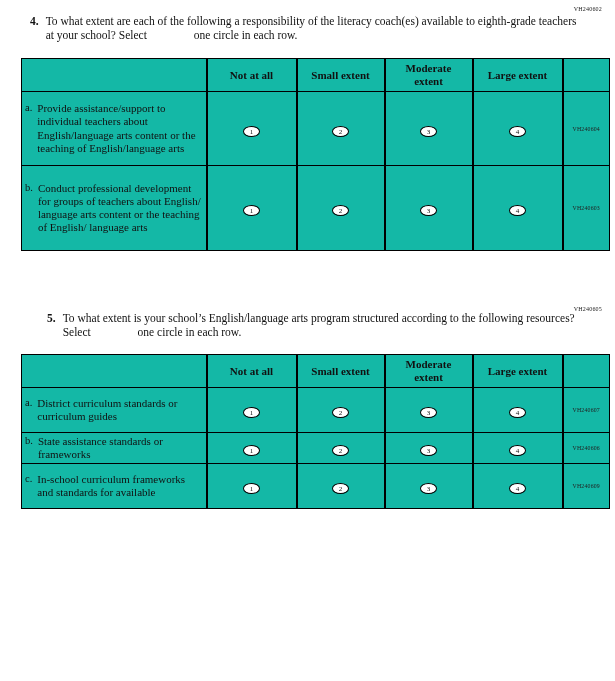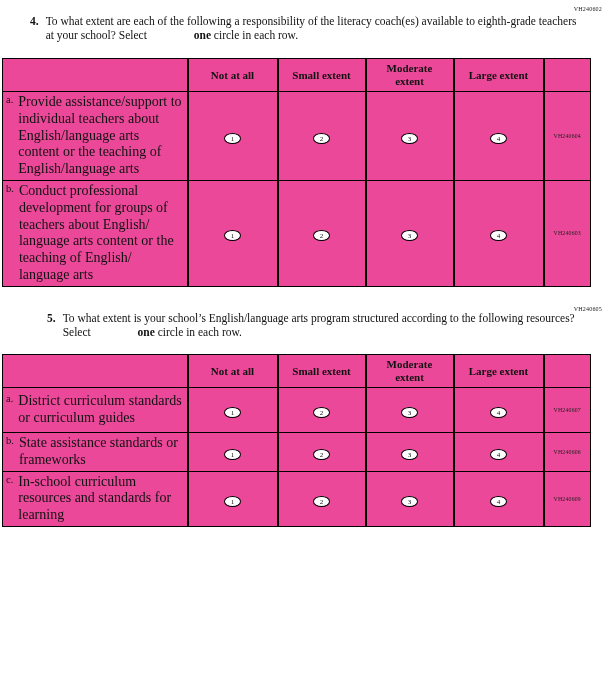--- a/index.html
+++ b/index.html
@@ -16,44 +16,44 @@
     font-size: 6px; letter-spacing: 0.2px; color: #222;
   }
   #q4-code { top: 6px; }
   #q5-code { top: 306px; }
 
   .q-block { position: absolute; display: flex; gap: 7px; }
   #q4-text { top: 14px; left: 30px; width: 548px; }
   #q5-text { top: 311px; left: 47px; width: 530px; }
   .q-num { font-weight: bold; font-size: 11.5px; line-height: 1.25; }
   .q-body { font-size: 11.5px; line-height: 1.25; }
-  .q-body b { font-weight: bold; padding-left: 44px; }
+  .q-body b { font-weight: normal; padding-left: 44px; }
 
   table.q-table {
-    position: absolute; left: 2px; width: 588px;
+    position: absolute; left: 21px; width: 588px;
     border-collapse: collapse; table-layout: fixed;
-    background: #ec4899;
+    background: #14b8a6;
   }
   #q4-table { top: 58px; }
   #q5-table { top: 354px; }
 
   table.q-table th, table.q-table td {
     border: 1px solid #000;
     vertical-align: middle;
   }
   table.q-table .vsep { border-left-width: 2.5px; }
 
   th.col-head {
     font-weight: bold; font-size: 11px; line-height: 1.15;
     text-align: center; padding: 3px 6px; height: 33px;
   }
   td.label-cell { padding: 2px 3px; vertical-align: middle; }
   .label-wrap { display: flex; gap: 5px; align-items: flex-start; }
   .letter { font-size: 10.5px; line-height: 1.2; flex: 0 0 auto; }
-  .lbl { font-size: 14px; line-height: 1.2; }
+  .lbl { font-size: 11px; line-height: 1.2; }
 
   td.opt-cell { text-align: center; }
   .bubble {
     display: inline-block; width: 17px; height: 11px;
     border: 1px solid #000; border-radius: 50%;
     font-size: 7px; line-height: 10px; text-align: center;
     background: #fff; cursor: pointer;
   }
   td.code-cell {
     font-size: 5.8px; text-align: center; color: #222;
@@ -176,21 +176,21 @@
         <td class="opt-cell vsep"><span class="bubble">1</span></td>
         <td class="opt-cell vsep"><span class="bubble">2</span></td>
         <td class="opt-cell vsep"><span class="bubble">3</span></td>
         <td class="opt-cell vsep"><span class="bubble">4</span></td>
         <td class="code-cell vsep">VH240606</td>
       </tr>
       <tr class="row-c">
         <td class="label-cell">
           <div class="label-wrap">
             <span class="letter">c.</span>
-            <span class="lbl">In-school curriculum resources and standards for learning</span>
+            <span class="lbl">In-school curriculum frameworks and standards for available</span>
           </div>
         </td>
         <td class="opt-cell vsep"><span class="bubble">1</span></td>
         <td class="opt-cell vsep"><span class="bubble">2</span></td>
         <td class="opt-cell vsep"><span class="bubble">3</span></td>
         <td class="opt-cell vsep"><span class="bubble">4</span></td>
         <td class="code-cell vsep">VH240609</td>
       </tr>
     </tbody>
   </table>

